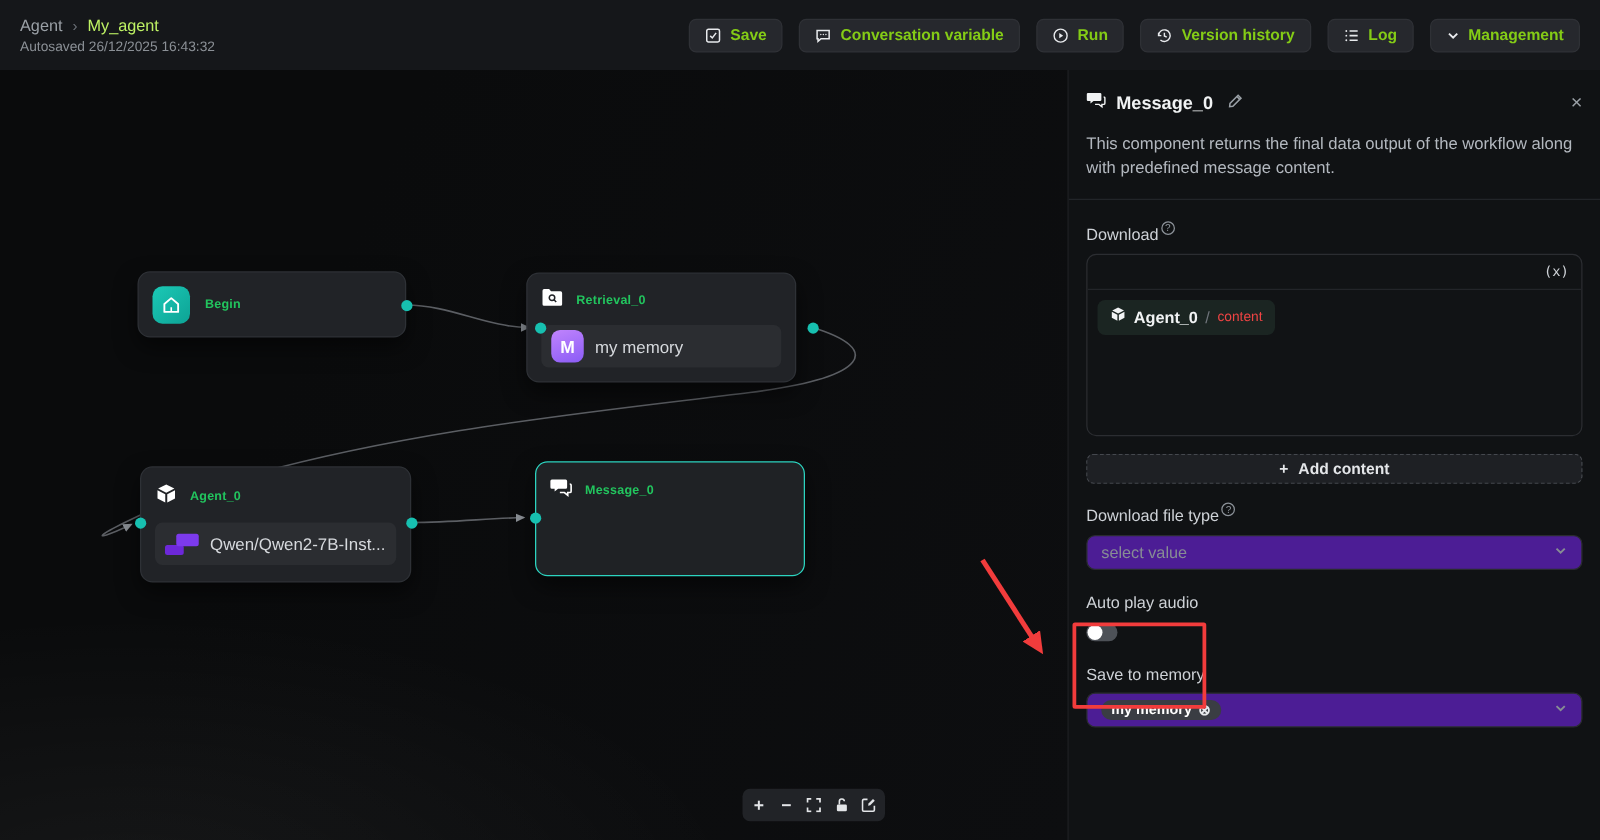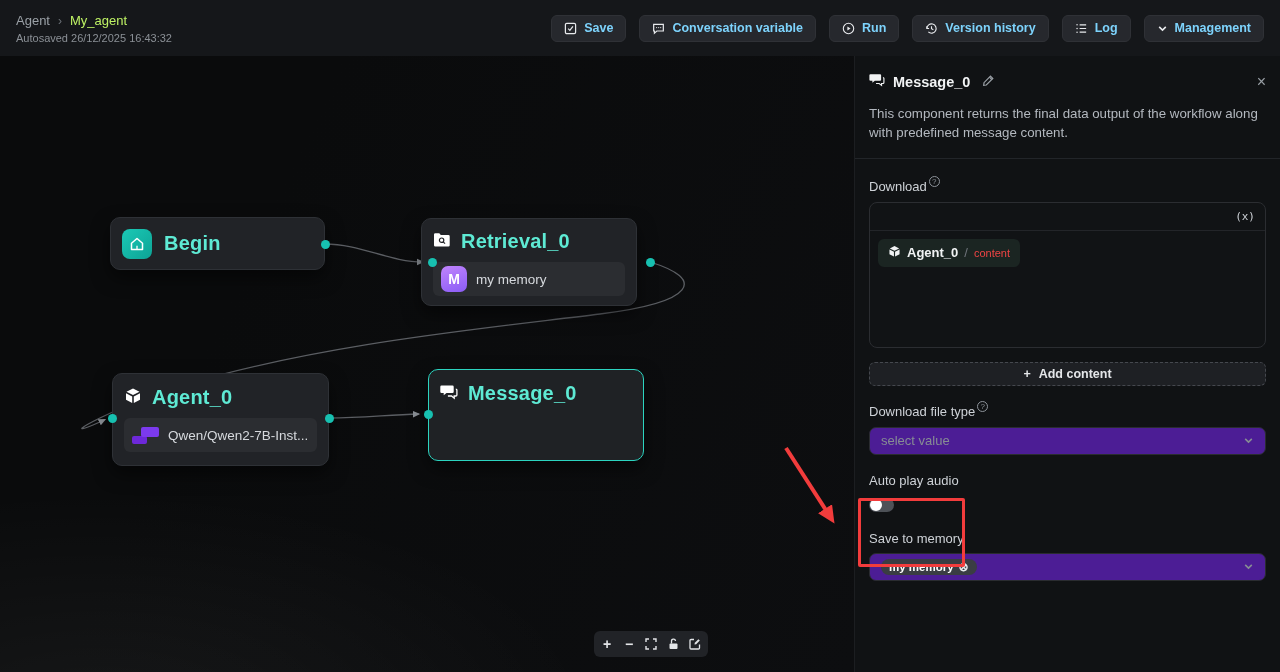--- a/index.html
+++ b/index.html
@@ -22,39 +22,39 @@
   .tb-left { display:flex; flex-direction:column; gap:4px; }
   .breadcrumb { display:flex; align-items:flex-end; gap:8px; font-size:13px; }
   .bc-root { color:#9aa0a6; cursor:pointer; }
   .bc-sep { color:#6b7077; font-size:12px; }
   .bc-current { color:#bef264; font-weight:400; }
   .autosaved { font-size:11px; color:#8b9096; }
   .tb-right { display:flex; align-items:center; gap:13px; }
   .tb-btn {
     display:flex; align-items:center; gap:7px; background:#26282d;
     border:1px solid #2f3136; border-radius:6px; height:27px; padding:0 12px;
-    font-size:12.5px; font-weight:600; color:#7dd3fc; cursor:pointer; white-space:nowrap;
+    font-size:12.5px; font-weight:600; color:#84cc16; cursor:pointer; white-space:nowrap;
   }
   .tb-btn svg { display:block; }
 
   
   .canvas {
     position:absolute; left:0; top:56px; width:854px; height:616px;
     background:
       radial-gradient(900px 420px at 12% 108%, rgba(255,255,255,0.05), rgba(255,255,255,0) 55%),
       linear-gradient(115deg, #0a0b0c 30%, #0d0e10 100%);
     overflow:hidden;
   }
   .edges { position:absolute; left:0; top:0; z-index:1; }
   .node {
     position:absolute; background:#212327; border:1px solid #2e3136;
     border-radius:10px; box-shadow:0 8px 18px rgba(0,0,0,.5); z-index:2; cursor:pointer;
   }
   .node-title-row { display:flex; align-items:center; gap:10px; }
-  .node-title { font-size:20px; font-weight:700; color:#5eead4; letter-spacing:.2px; }
+  .node-title { font-size:10px; font-weight:700; color:#22c55e; letter-spacing:.2px; }
   .node-sub {
     margin-top:9px; background:#2b2d31; border-radius:6px; height:34px;
     display:flex; align-items:center; gap:9px; padding:0 8px;
     font-size:13.5px; color:#d6d9dd; overflow:hidden; white-space:nowrap;
   }
   .begin-node { left:110px; top:161px; width:215px; height:53px;
     display:flex; align-items:center; gap:12px; padding-left:11px; }
   .begin-icon { width:30px; height:30px; border-radius:8px;
     background:linear-gradient(135deg,#1bc9b6,#0da395);
     display:flex; align-items:center; justify-content:center; flex:0 0 auto; }

